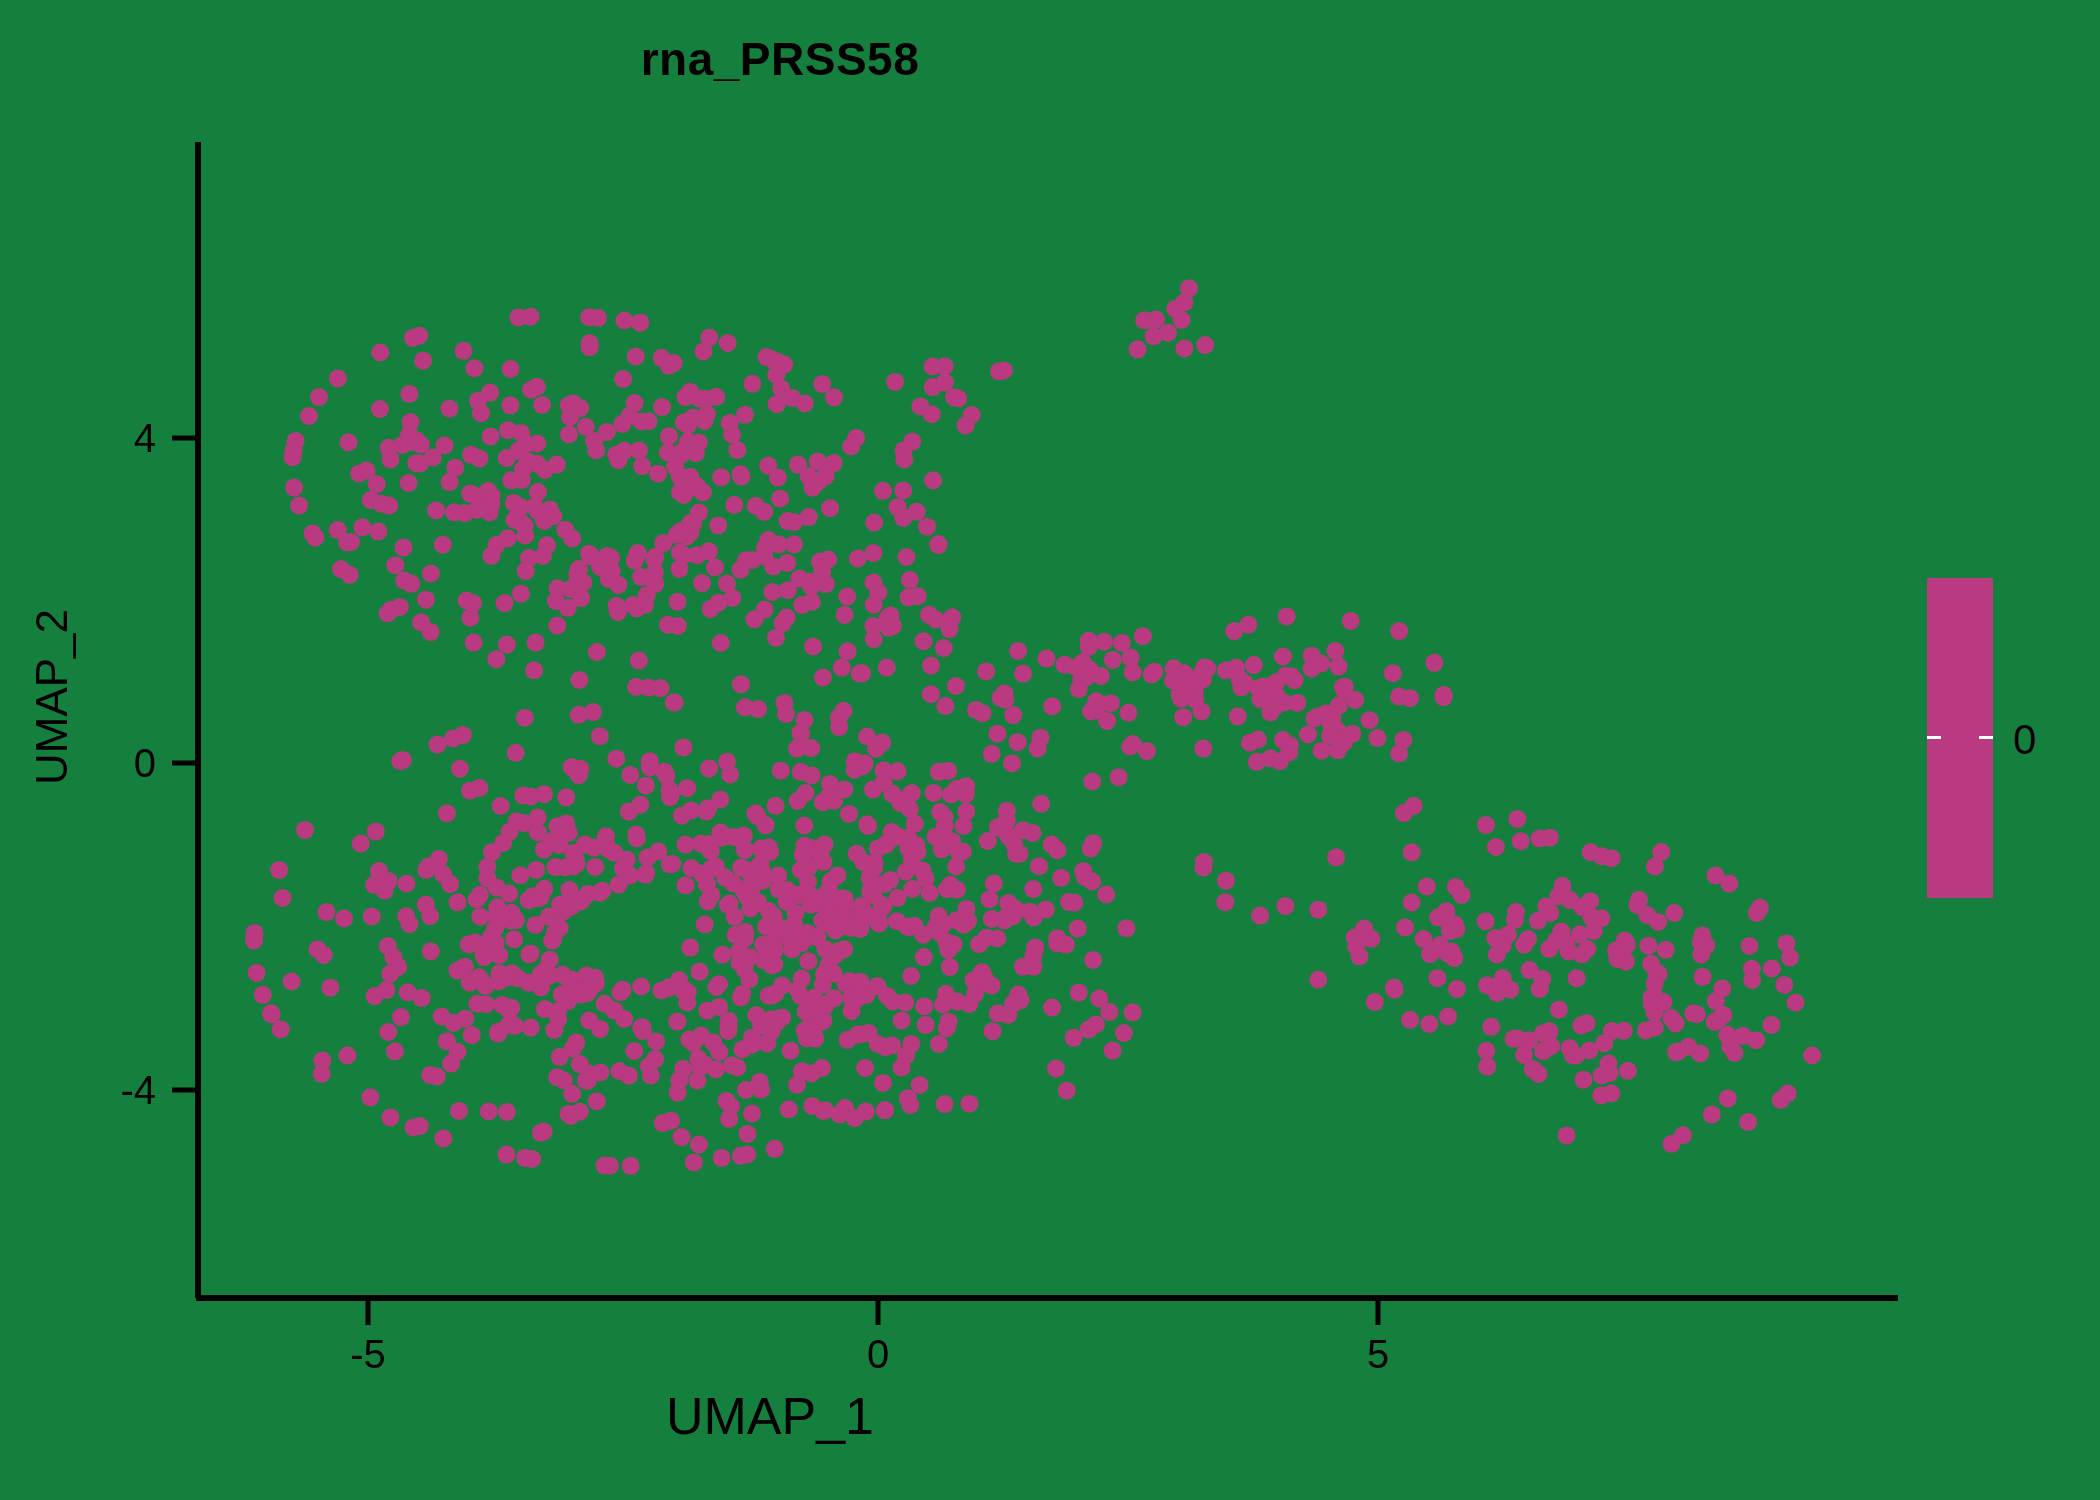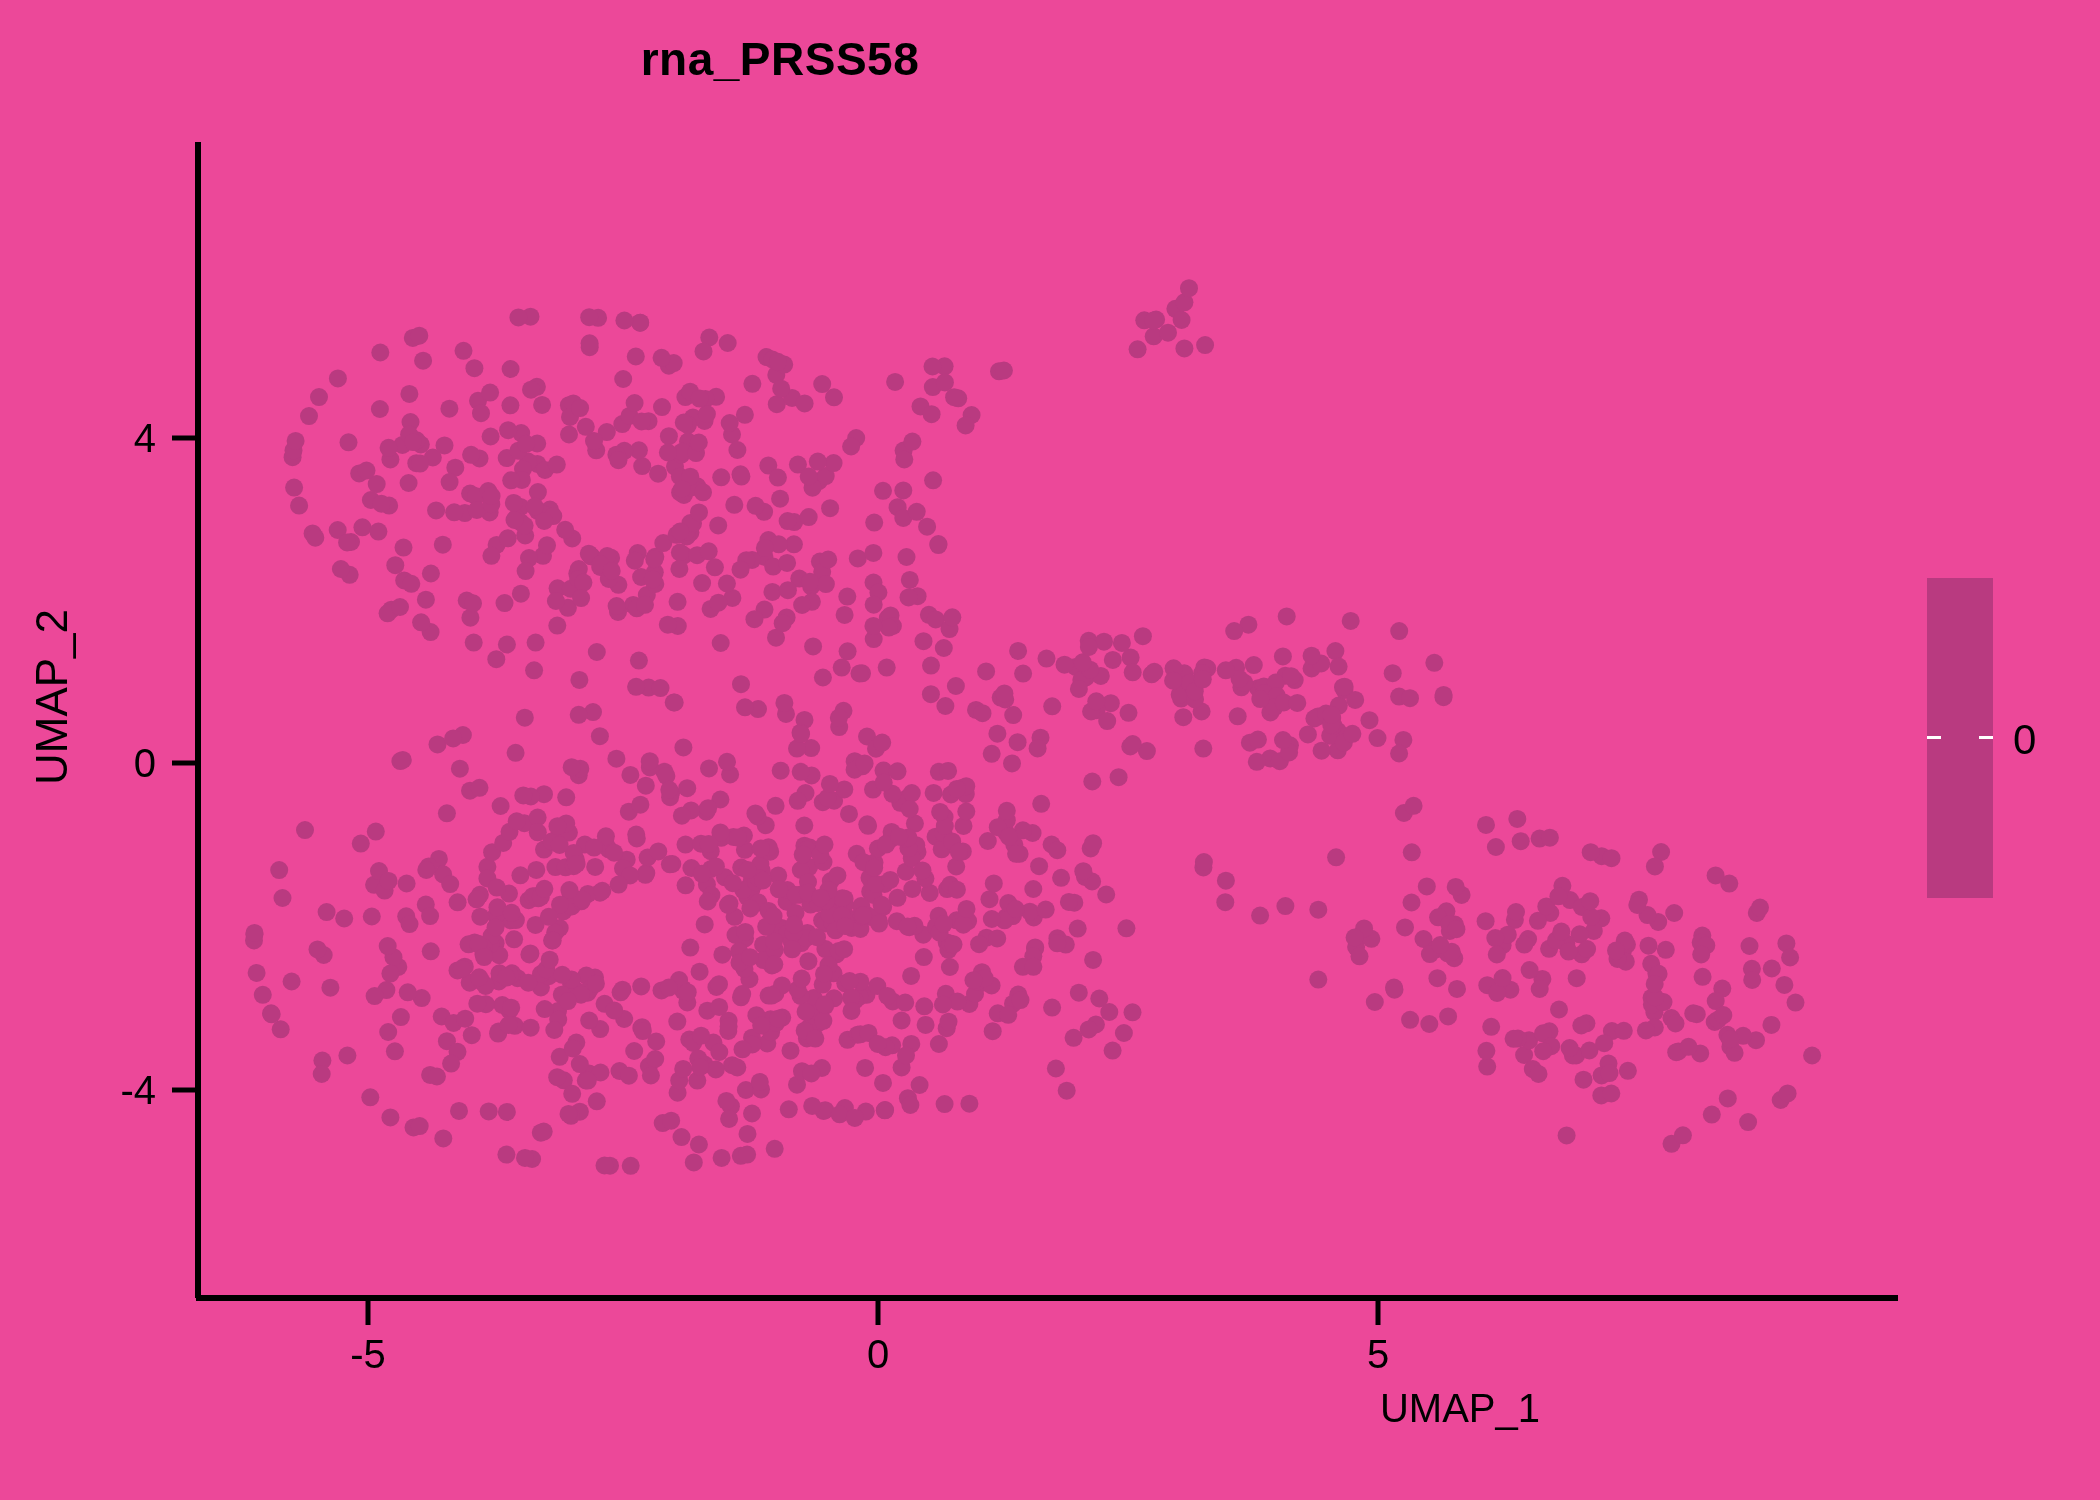--- a/index.html
+++ b/index.html
@@ -10,21 +10,21 @@
   body {
     font-family: "Liberation Sans", sans-serif;
     width: 2100px;
     height: 1500px;
     overflow: hidden;
   }
   #plot-root {
     position: relative;
     width: 2100px;
     height: 1500px;
-    background: #ec4899;
+    background: #15803d;
   }
   #chart-title {
     position: absolute;
     left: 0;
     top: 32px;
     width: 1560px;
     text-align: center;
     font-size: 46px;
     font-weight: bold;
     color: #000000;
@@ -33,22 +33,22 @@
   #scatter-svg {
     position: absolute;
     left: 0;
     top: 0;
   }
   #x-axis-label {
     position: absolute;
     left: 0;
     top: 1386px;
     width: 1540px;
-    text-align: right;
-    font-size: 40px;
+    text-align: center;
+    font-size: 52px;
     color: #000000;
   }
   #y-axis-label {
     position: absolute;
     left: -228px;
     top: 672px;
     width: 560px;
     text-align: center;
     font-size: 44px;
     color: #000000;

